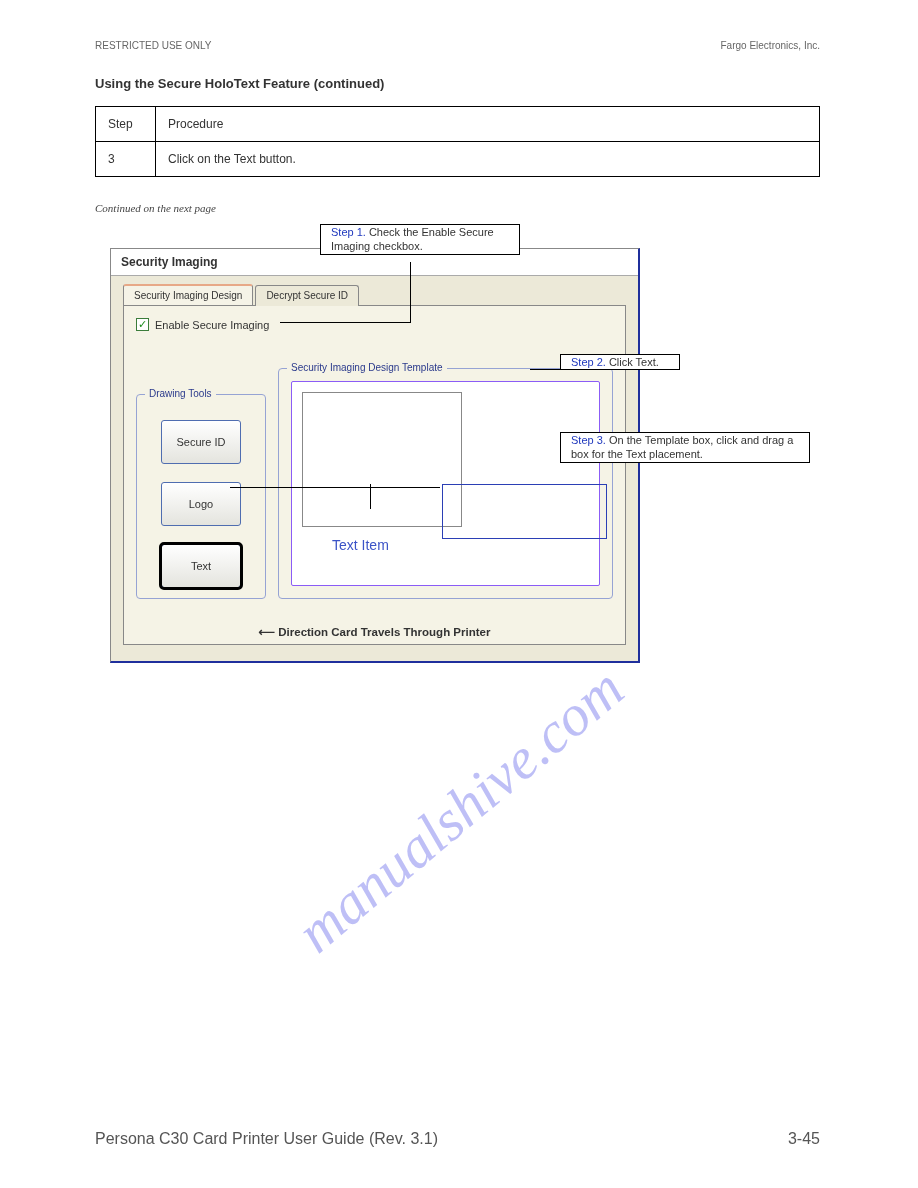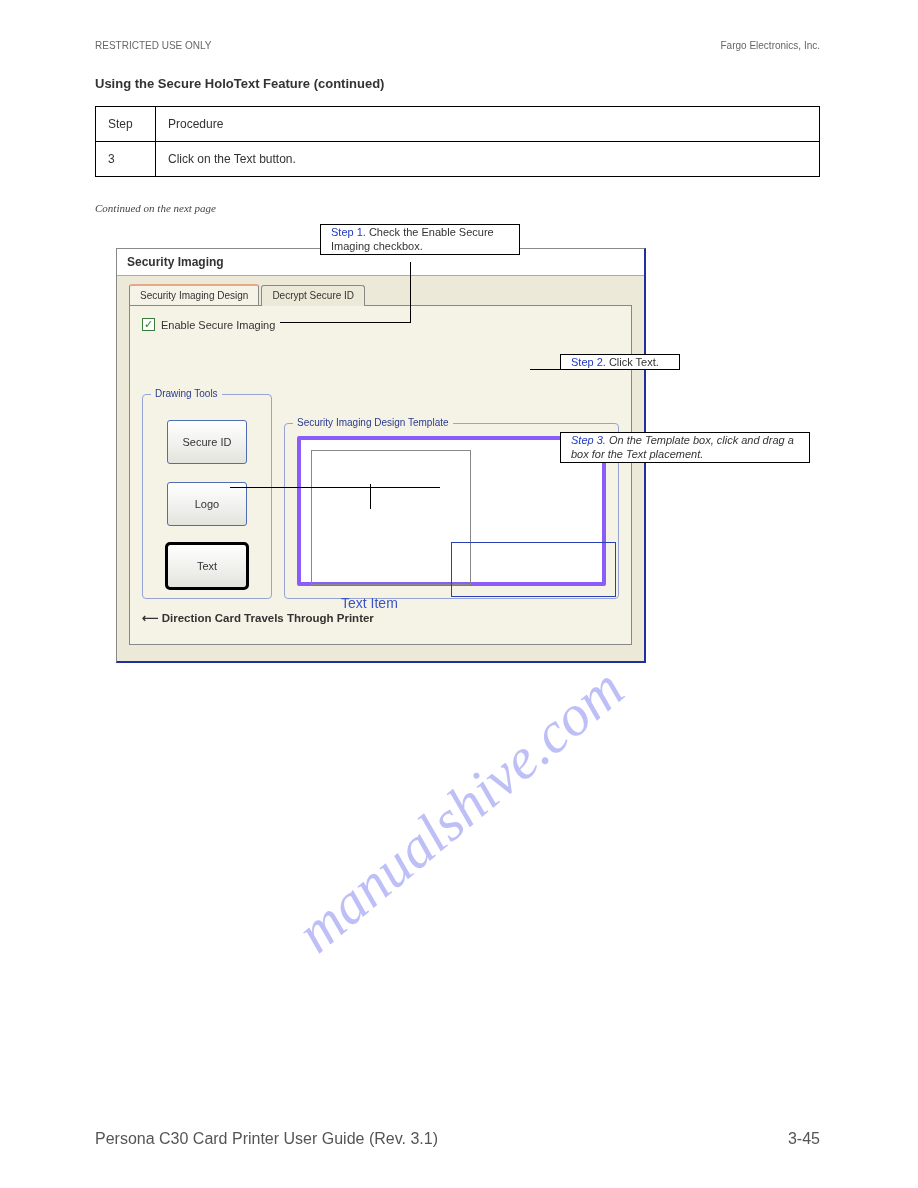--- a/index.html
+++ b/index.html
@@ -45,33 +45,33 @@
     background: #fff;
     border: 1px solid #000;
     font-size: 11px;
     padding: 0 10px;
     line-height: 1.3;
     z-index: 30;
   }
   .callout .step-label { color: #1f38bd; font-weight: normal; }
   .callout.c1 { top: 0; left: 220px; width: 200px; }
   .callout.c2 { top: 130px; left: 460px; width: 120px; }
-  .callout.c3 { top: 208px; left: 460px; width: 250px; font-style: italic; }
+  .callout.c3 { top: 208px; left: 460px; width: 250px; }
 
   .leader { position: absolute; background: #000; z-index: 20; }
   .leader.l1a { top: 38px; left: 310px; width: 1px; height: 60px; }
   .leader.l1b { top: 98px; left: 180px; width: 131px; height: 1px; }
   .leader.l2a { top: 145px; left: 430px; width: 30px; height: 1px; }
   .leader.text { top: 260px; left: 270px; width: 1px; height: 25px; }
   .leader.textbtn { top: 263px; left: 130px; width: 210px; height: 1px; }
 
   .winbox {
     position: absolute;
     top: 24px;
-    left: 16px;
+    left: 10px;
     width: 530px;
     height: 415px;
     border-left: 1px solid #888;
     border-top: 1px solid #888;
     border-right: 2px solid #1f2f9c;
     border-bottom: 2px solid #1f2f9c;
     background: #ece9d8;
     overflow: hidden;
   }
   .wintitle {
@@ -142,23 +142,23 @@
     font-size: 11px;
     padding: 15px 0;
     width: 80px;
     text-align: center;
     cursor: default;
   }
   .wbtn.em { outline: 3px solid #000; outline-offset: -1px; }
   .canvas {
     margin: 12px;
     background: #fff;
-    border: 4px solid #8b5cf6;
+    border: 1px solid #8b5cf6;
     border-radius: 2px;
-    height: 150px;
+    height: 205px;
     position: relative;
   }
   .textbox {
     position: absolute;
     top: 10px; left: 10px;
     width: 160px; height: 135px;
     border: 1px solid #888;
   }
   .textitem {
     position: absolute;
@@ -167,22 +167,22 @@
     font-size: 14px;
   }
   .dragbox {
     position: absolute;
     top: 102px; left: 150px;
     width: 165px; height: 55px;
     border: 1.5px solid #2b3fb5;
   }
   .dirrow {
     font-size: 11.5px; font-weight: bold;
-    text-align: left;
-    margin-top: 12px;
+    text-align: center;
+    margin-top: 26px;
   }
   .dirrow::before { content: "⟵  "; font-weight: bold; }
 
   .watermark {
     position: absolute;
     top: 810px;
     left: 460px;
     font-size: 58px;
     color: #8a8cf0;
     opacity: 0.55;

